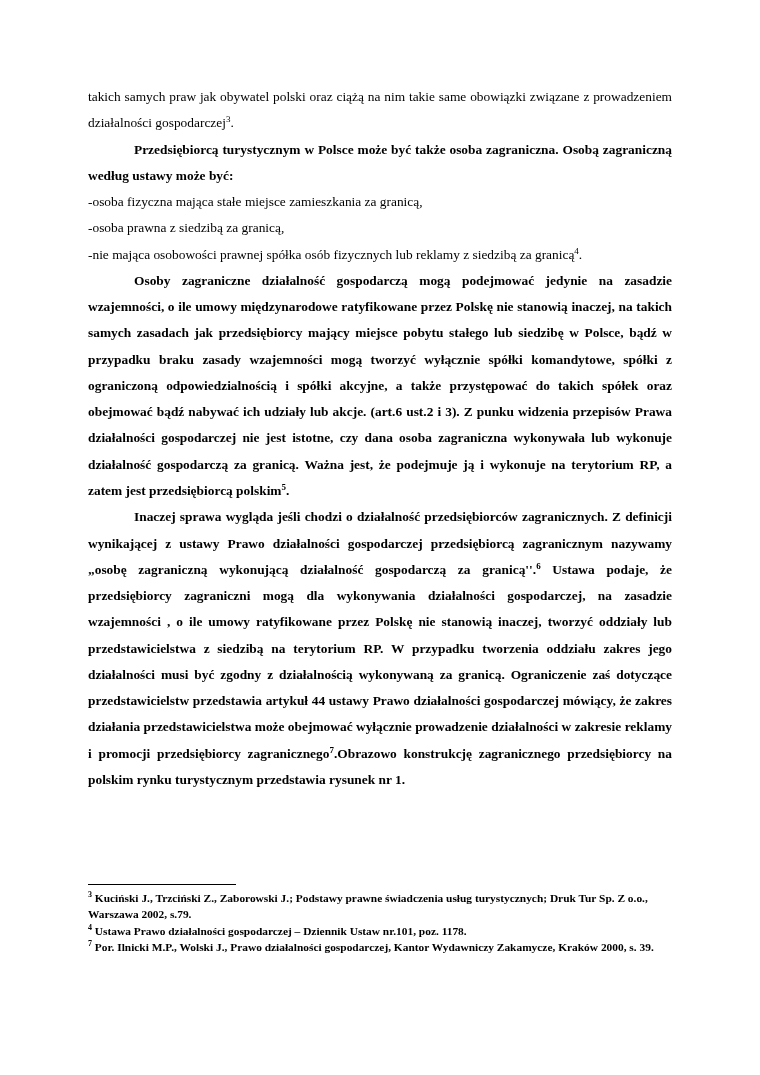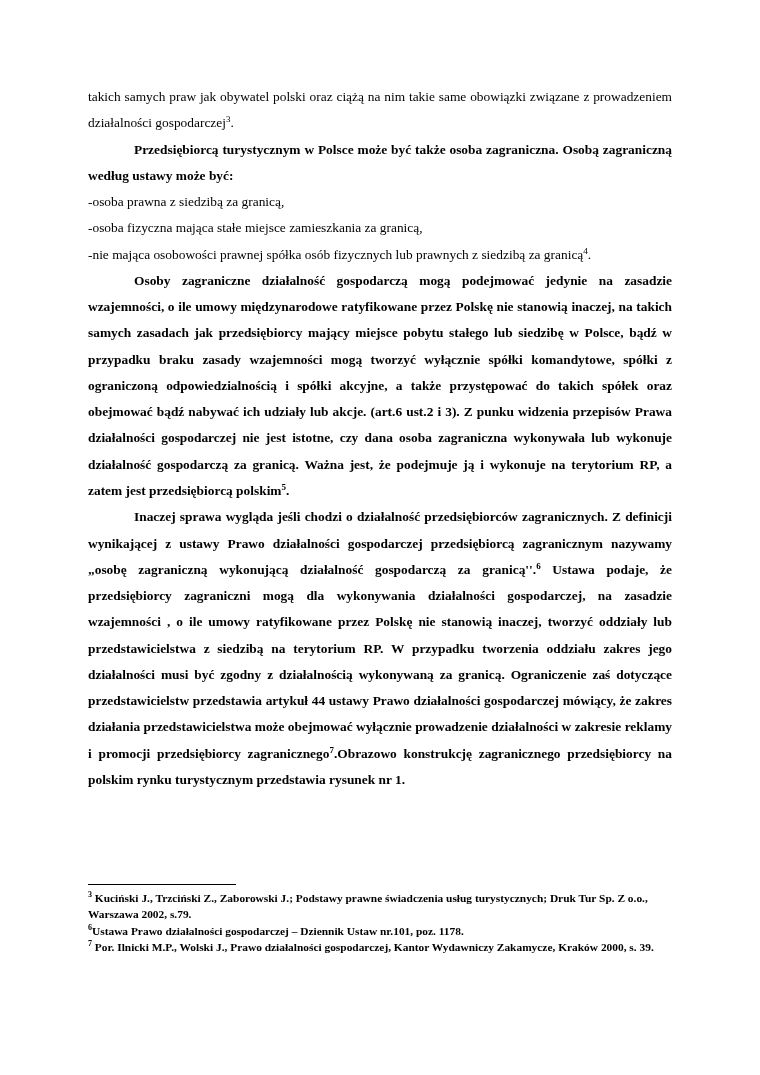--- a/index.html
+++ b/index.html
@@ -62,27 +62,27 @@
     font-size: 8px;
   }
 </style>
 </head>
 <body>
 
 <div class="page">
   <div class="body-text" id="body-container">
       <p><span>takich samych praw jak obywatel polski oraz ciążą na nim takie same obowiązki związane z prowadzeniem działalności gospodarczej</span><sup>3</sup><span>.</span></p>
       <p class="indent"><span>Przedsiębiorcą turystycznym w Polsce może być także osoba zagraniczna. Osobą zagraniczną według ustawy może być:</span></p>
+      <p><span>-osoba fizyczna mająca stałe miejsce zamieszkania za granicą,</span></p>
       <p><span>-osoba prawna z siedzibą za granicą,</span></p>
-      <p><span>-osoba fizyczna mająca stałe miejsce zamieszkania za granicą,</span></p>
-      <p><span>-nie mająca osobowości prawnej spółka osób fizycznych lub prawnych z siedzibą za granicą</span><sup>4</sup><span>.</span></p>
+      <p><span>-nie mająca osobowości prawnej spółka osób fizycznych lub reklamy z siedzibą za granicą</span><sup>4</sup><span>.</span></p>
       <p class="indent"><span>Osoby zagraniczne działalność gospodarczą mogą podejmować jedynie na zasadzie wzajemności, o ile umowy międzynarodowe ratyfikowane przez Polskę nie stanowią inaczej, na takich samych zasadach jak przedsiębiorcy mający miejsce pobytu stałego lub siedzibę w Polsce, bądź w przypadku braku zasady wzajemności mogą tworzyć wyłącznie spółki komandytowe, spółki z ograniczoną odpowiedzialnością i spółki akcyjne, a także przystępować do takich spółek oraz obejmować bądź nabywać ich udziały lub akcje. (art.6 ust.2 i 3). Z punku widzenia przepisów Prawa działalności gospodarczej nie jest istotne, czy dana osoba zagraniczna wykonywała lub wykonuje działalność gospodarczą za granicą. Ważna jest, że podejmuje ją i wykonuje na terytorium RP, a zatem jest przedsiębiorcą polskim</span><sup>5</sup><span>.</span></p>
       <p class="indent"><span>Inaczej sprawa wygląda jeśli chodzi o działalność przedsiębiorców zagranicznych. Z definicji wynikającej z ustawy Prawo działalności gospodarczej przedsiębiorcą zagranicznym nazywamy „osobę zagraniczną wykonującą działalność gospodarczą za granicą''.</span><sup>6</sup><span> Ustawa podaje, że przedsiębiorcy zagraniczni mogą dla wykonywania działalności gospodarczej, na zasadzie wzajemności , o ile umowy ratyfikowane przez Polskę nie stanowią inaczej, tworzyć oddziały lub przedstawicielstwa z siedzibą na terytorium RP. W przypadku tworzenia oddziału zakres jego działalności musi być zgodny z działalnością wykonywaną za granicą. Ograniczenie zaś dotyczące przedstawicielstw przedstawia artykuł 44 ustawy Prawo działalności gospodarczej mówiący, że zakres działania przedstawicielstwa może obejmować wyłącznie prowadzenie działalności w zakresie reklamy i promocji przedsiębiorcy zagranicznego</span><sup>7</sup><span>.Obrazowo konstrukcję zagranicznego przedsiębiorcy na polskim rynku turystycznym przedstawia  rysunek nr 1.</span></p>
     </div>
   <div class="footnotes">
     <div class="fn-rule"></div>
     <div id="footnotes-container">
         <p><sup>3</sup><span> Kuciński J., Trzciński Z., Zaborowski J.; Podstawy prawne świadczenia usług turystycznych; Druk Tur Sp. Z o.o., Warszawa 2002, s.79.</span></p>
-        <p><sup>6</sup><span>Ustawa Prawo działalności gospodarczej – Dziennik Ustaw nr.101, poz. 1178.</span></p>
+        <p><sup>4</sup><span> Ustawa Prawo działalności gospodarczej – Dziennik Ustaw nr.101, poz. 1178.</span></p>
         <p><sup>7</sup><span> Por. Ilnicki M.P., Wolski J., Prawo działalności gospodarczej, Kantor Wydawniczy Zakamycze, Kraków 2000, s. 39.</span></p>
       </div>
   </div>
 </div>
 
 </body></html>

